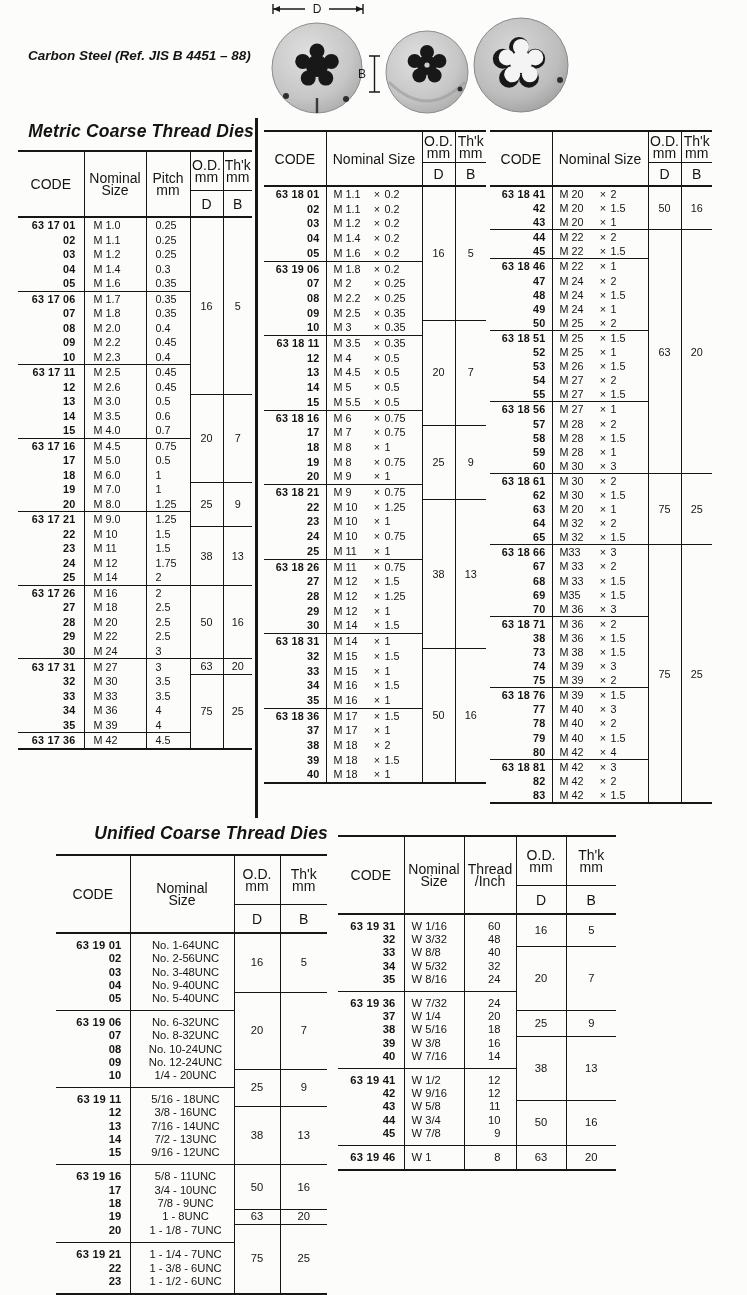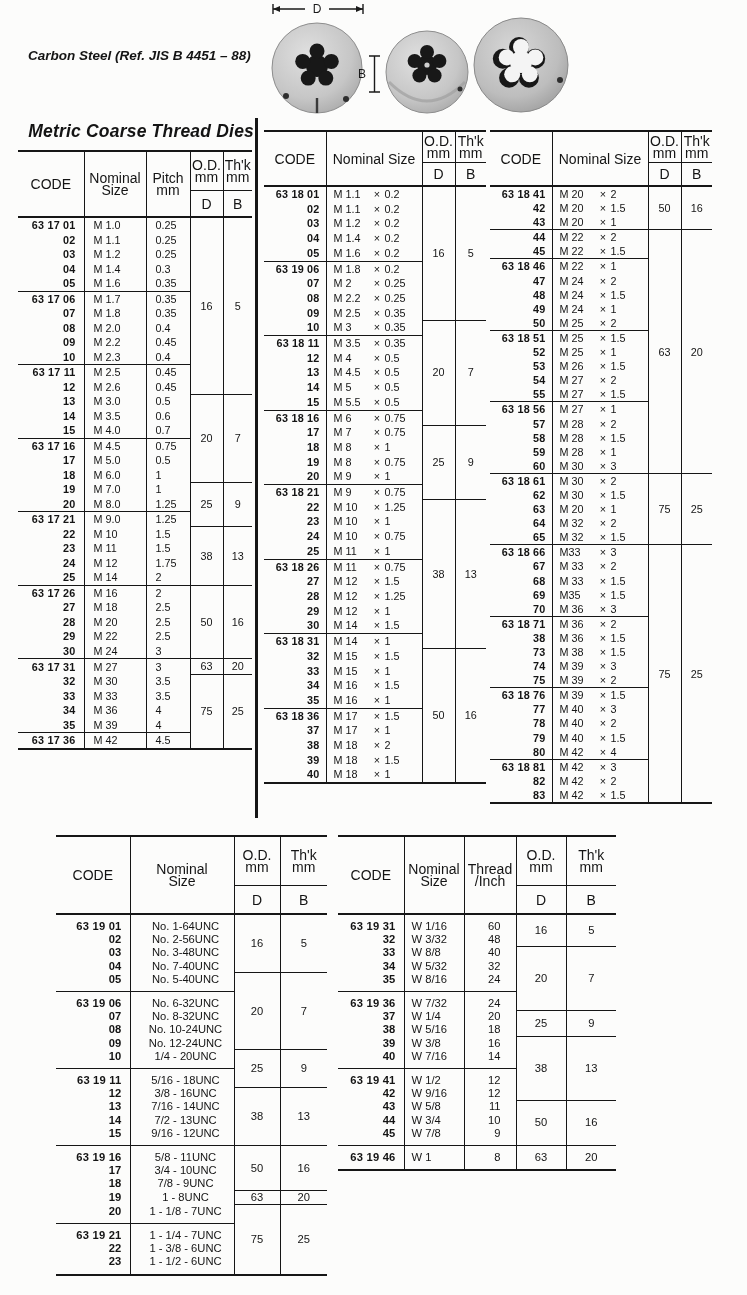--- a/index.html
+++ b/index.html
@@ -789,20 +789,21 @@
               <td class="code">83</td>
               <td class="size bl"><span class="szm">M 42</span><span class="szx">×</span><span class="szp">1.5</span></td>
             </tr>
           </tbody>
         </table>
       </div>
   </div>
 </section>
 
 <section class="abs" id="sec-uc">
+  <h2 class="tbl-heading">Unified Coarse Thread Dies</h2>
   <div class="tblwrap" id="t-uc">
       <table class="die uw uc" style="width: 271px;">
         <colgroup>
           <col style="width: 74px;">
           <col style="width: 104px;">
           <col style="width: 46px;">
           <col style="width: 47px;">
         </colgroup>
         <thead>
           <tr class="r1">
@@ -835,21 +836,21 @@
           <tr>
             <td class="code">02</td>
             <td class="size bl">No.  2-56UNC</td>
           </tr>
           <tr>
             <td class="code">03</td>
             <td class="size bl">No.  3-48UNC</td>
           </tr>
           <tr>
             <td class="code">04</td>
-            <td class="size bl">No.  7-40UNC</td>
+            <td class="size bl">No.  9-40UNC</td>
           </tr>
           <tr>
             <td class="code pb">05</td>
             <td class="size bl pb">No.  5-40UNC</td>
             <td class="g gt" rowspan="5">20</td>
             <td class="g gt" rowspan="5">7</td>
           </tr>
           <tr>
             <td class="code bt pt">63 19 06</td>
             <td class="size bl bt pt">No.  6-32UNC</td>

